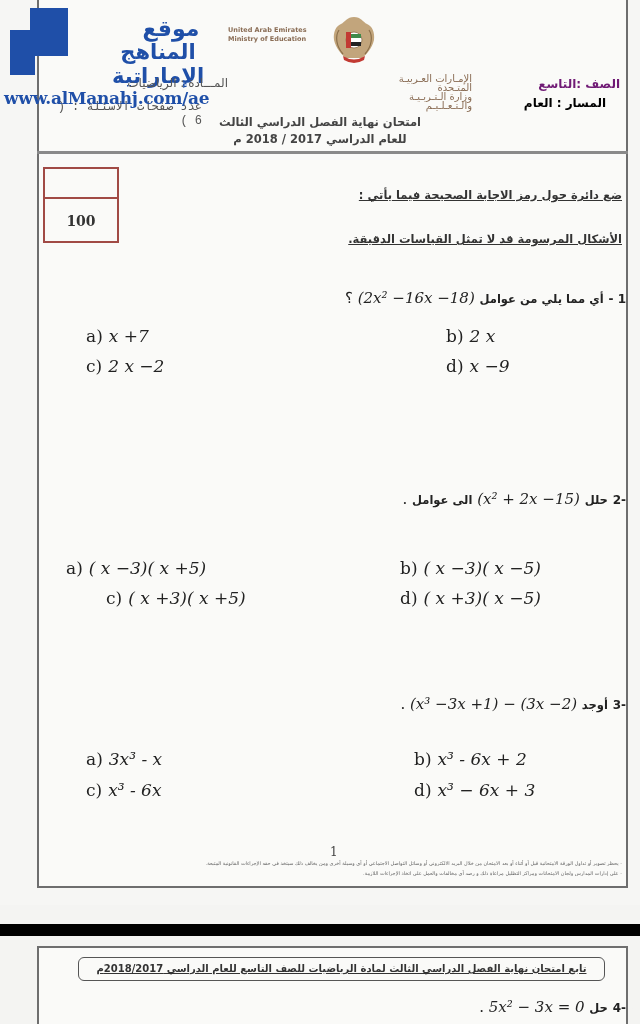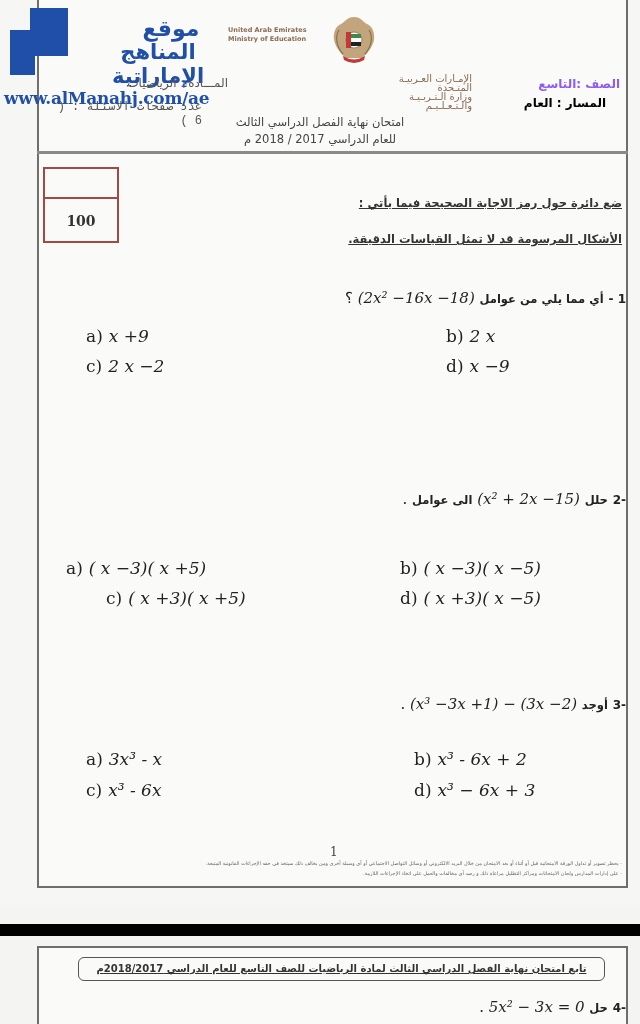--- a/index.html
+++ b/index.html
@@ -27,34 +27,34 @@
   .pages { position: absolute; left: 56px; top: 99px; width: 146px; text-align: right; direction: rtl;
            font-family: Liberation Mono, monospace; font-size: 12px; color: #555; z-index: 2; }
 
   .moe-en { position: absolute; left: 228px; top: 26px; font-family: "DejaVu Sans", sans-serif;
             font-size: 6.5px; font-weight: bold; color: #8a6d55; line-height: 9px; }
   .emblem { position: absolute; left: 331px; top: 14px; width: 46px; height: 50px; }
   .moe-ar { position: absolute; left: 392px; top: 26px; width: 80px; text-align: right; direction: rtl;
             font-family: "DejaVu Sans", sans-serif; font-size: 10px; color: #8a6d55; line-height: 9px; margin-top: 48px; }
 
   .grade { position: absolute; right: 20px; top: 77px; direction: rtl; font-family: "DejaVu Sans", sans-serif;
-           font-weight: bold; font-size: 12px; color: #8b5cf6; }
+           font-weight: bold; font-size: 12px; color: #701a75; }
   .track { position: absolute; right: 34px; top: 96px; direction: rtl; font-family: "DejaVu Sans", sans-serif;
            font-weight: bold; font-size: 12px; color: #000000; }
   .exam-title { position: absolute; left: 210px; top: 114px; width: 220px; text-align: center; direction: rtl;
-                font-family: "DejaVu Sans", sans-serif; font-weight: normal; font-size: 11.5px; color: #444; line-height: 17px; }
+                font-family: "DejaVu Sans", sans-serif; font-weight: bold; font-size: 11.5px; color: #444; line-height: 17px; }
 
   .score-box { position: absolute; left: 43px; top: 167px; width: 76px; height: 76px; border: 2px solid #a14a45; }
   .score-box .divider { position: absolute; left: 0; top: 28px; width: 100%; height: 2px; background: #a14a45; }
   .score-box .val { position: absolute; left: 0; top: 44px; width: 100%; text-align: center;
                     font-family: "DejaVu Serif", serif; font-weight: bold; font-size: 14px; color: #333; }
 
   .instr { position: absolute; right: 18px; direction: rtl; font-family: "DejaVu Sans", sans-serif;
            font-weight: bold; font-size: 11.5px; color: #333; text-decoration: underline; }
-  .instr1 { top: 196px; }
+  .instr1 { top: 188px; }
   .instr2 { top: 232px; }
 
   .q-stem { position: absolute; right: 14px; direction: rtl; font-family: "DejaVu Serif", serif; font-size: 15px; color: #222; white-space: nowrap; }
   .q-stem .ar { font-family: "DejaVu Sans", sans-serif; font-size: 11.5px; font-weight: bold; margin-top: 48px; }
   .q-stem .math { direction: ltr; unicode-bidi: embed; font-style: italic; }
   .q-stem .num { font-family: "DejaVu Sans", sans-serif; font-weight: bold; font-size: 12px; }
 
   .opt { position: absolute; font-family: "DejaVu Serif", serif; font-size: 17px; color: #222; white-space: nowrap; }
   .opt .lbl { font-style: normal; }
   .opt .expr { font-style: italic; margin-left: 6px; }
@@ -127,21 +127,21 @@
 
   <div class="instr instr1">ضع دائرة حول رمز الاجابة الصحيحة فيما يأتي :</div>
   <div class="instr instr2">الأشكال المرسومة قد لا تمثل القياسات الدقيقة.</div>
 
   <div class="q-stem" style="top:289px;">
     <span class="num">1 -</span>
     <span class="ar">أي مما يلي من عوامل</span>
     <span class="math">(2x² −16x −18)</span>
     <span>؟</span>
   </div>
-  <div class="opt" style="left:86px;top:326px;"><span class="lbl">a)</span><span class="expr">x +9</span></div>
+  <div class="opt" style="left:86px;top:326px;"><span class="lbl">a)</span><span class="expr">x +7</span></div>
   <div class="opt" style="left:446px;top:326px;"><span class="lbl">b)</span><span class="expr">2 x</span></div>
   <div class="opt" style="left:86px;top:356px;"><span class="lbl">c)</span><span class="expr">2 x −2</span></div>
   <div class="opt" style="left:446px;top:356px;"><span class="lbl">d)</span><span class="expr">x −9</span></div>
 
   <div class="q-stem" style="top:490px;">
     <span class="num">-2</span>
     <span class="ar">حلل</span>
     <span class="math">(x² + 2x −15)</span>
     <span class="ar">الى عوامل</span>
     <span>.</span>

